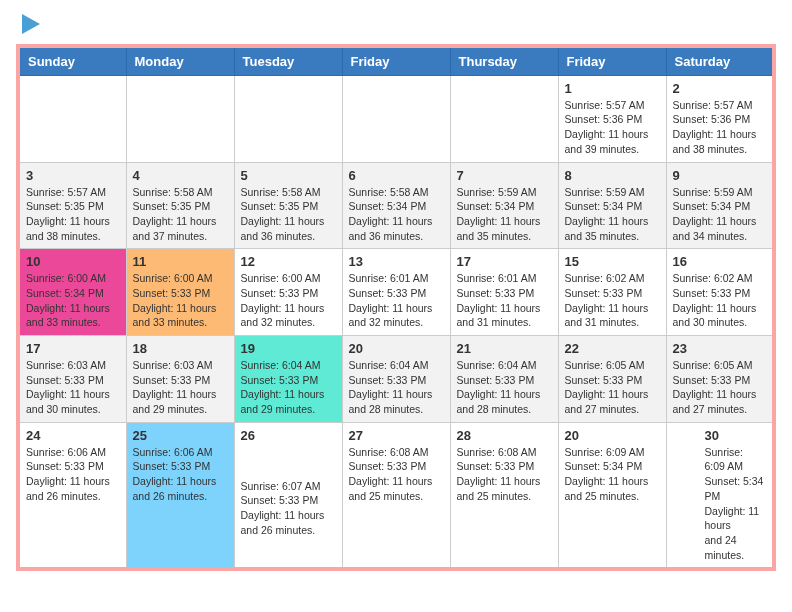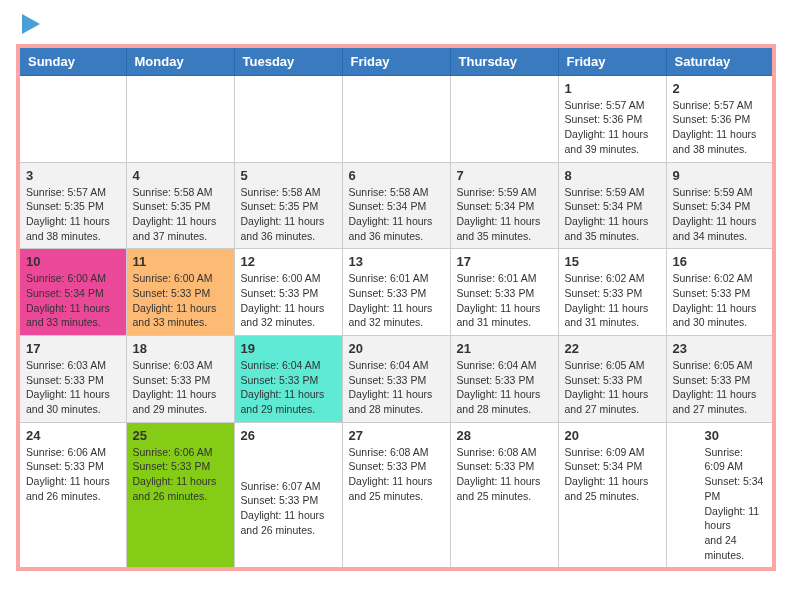--- a/index.html
+++ b/index.html
@@ -302,21 +302,21 @@
         </td>
       </tr>
       <tr>
         <td style="background: rgb(255, 255, 255);">
           <span class="day-number">24</span>
           <div class="day-info" style="white-space: pre-line;">Sunrise: 6:06 AM
 Sunset: 5:33 PM
 Daylight: 11 hours
 and 26 minutes.</div>
         </td>
-        <td style="background: #84cc16;">
+        <td style="background: #7dd3fc;">
           <span class="day-number">25</span>
           <div class="day-info" style="white-space: pre-line;">Sunrise: 6:06 AM
 Sunset: 5:33 PM
 Daylight: 11 hours
 and 26 minutes.</div>
         </td>
         <td style="background: rgb(255, 255, 255);">
           <span class="day-number">26</span>
           <div class="day-info" style="white-space: pre-line; margin-top: 36px;">Sunrise: 6:07 AM
 Sunset: 5:33 PM

